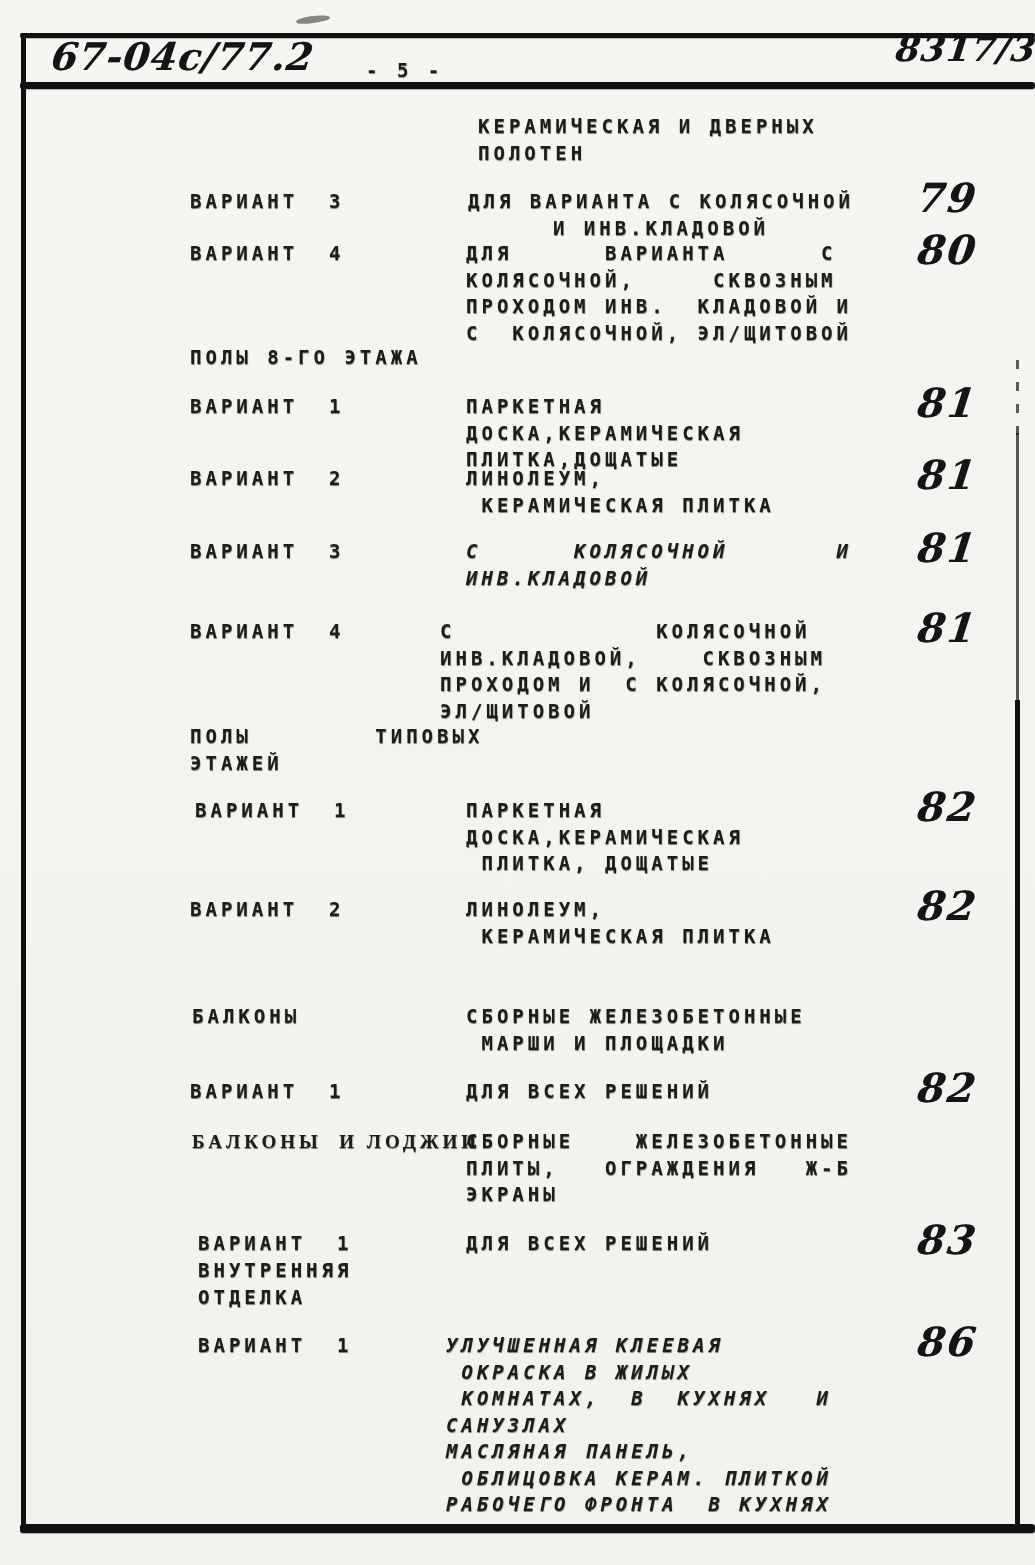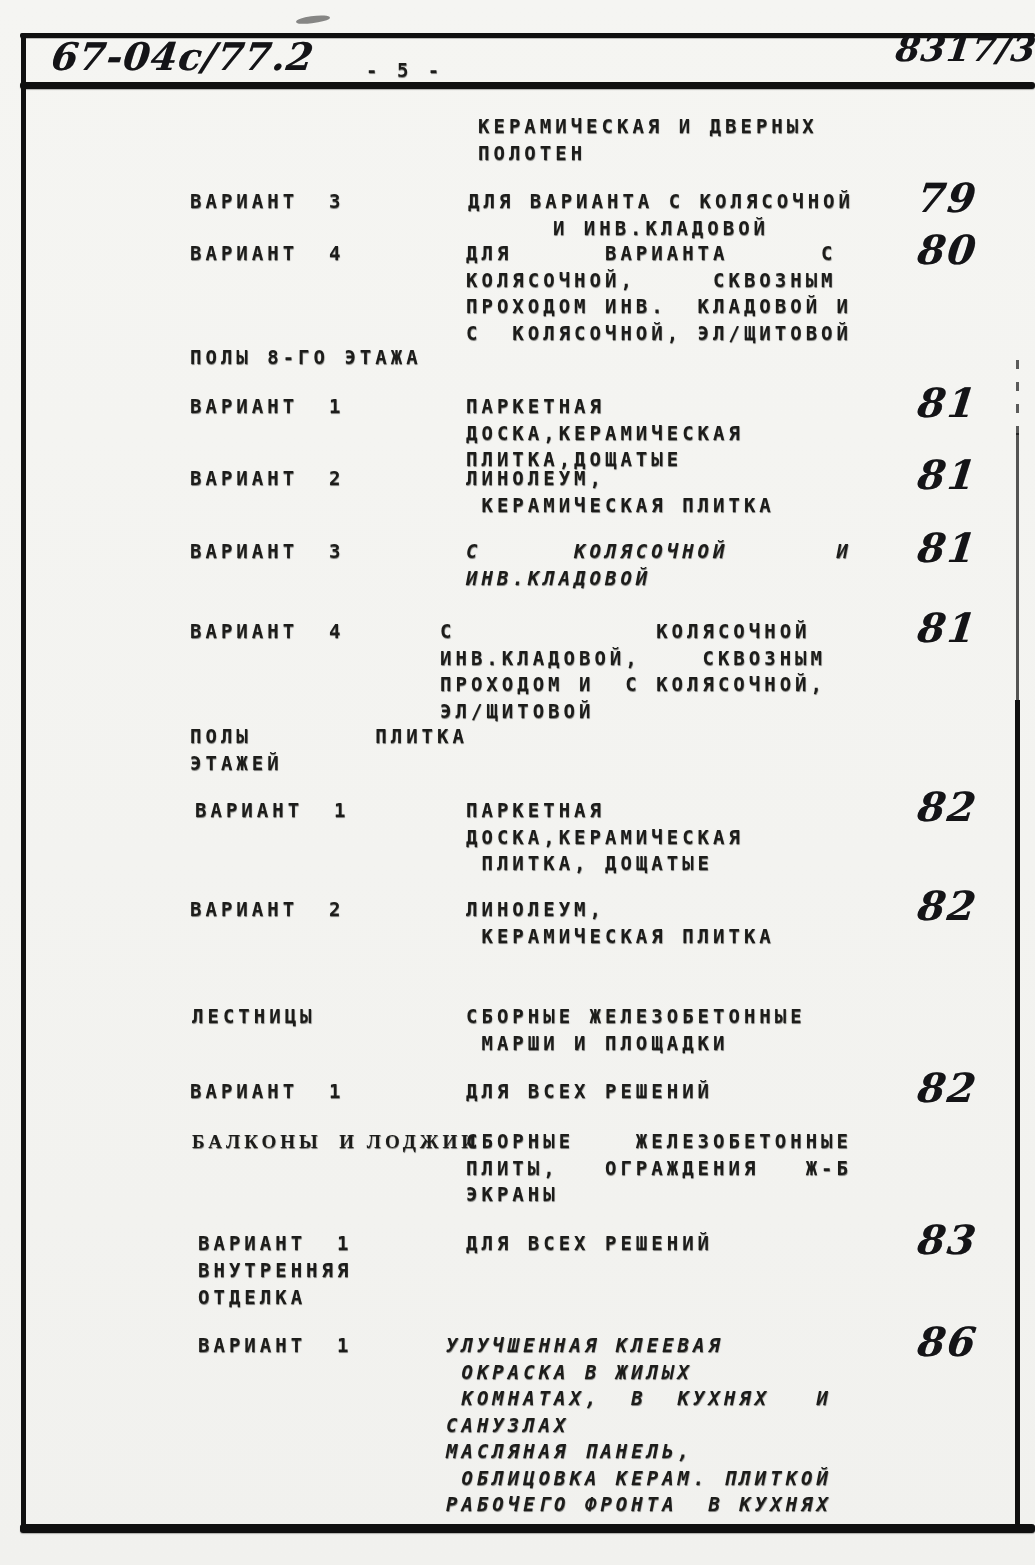--- a/index.html
+++ b/index.html
@@ -131,38 +131,38 @@
       </div>
       <div class="t-row" style="top: 618px;">
         <div class="typed t-label" style="left: 190px;">ВАРИАНТ  4</div>
         <div class="typed t-desc" style="left: 440px;">С             КОЛЯСОЧНОЙ
 ИНВ.КЛАДОВОЙ,    СКВОЗНЫМ
 ПРОХОДОМ И  С КОЛЯСОЧНОЙ,
 ЭЛ/ЩИТОВОЙ</div>
         <div class="hand t-page" style="left: 918px; top: -14px;">81</div>
       </div>
       <div class="t-row" style="top: 723px;">
-        <div class="typed t-label" style="left: 190px;">ПОЛЫ        ПЛИТКА
+        <div class="typed t-label" style="left: 190px;">ПОЛЫ        ТИПОВЫХ
 ЭТАЖЕЙ</div>
       </div>
       <div class="t-row" style="top: 797px;">
         <div class="typed t-label" style="left: 195px;">ВАРИАНТ  1</div>
         <div class="typed t-desc" style="left: 466px;">ПАРКЕТНАЯ
 ДОСКА,КЕРАМИЧЕСКАЯ
  ПЛИТКА, ДОЩАТЫЕ</div>
         <div class="hand t-page" style="left: 918px; top: -14px;">82</div>
       </div>
       <div class="t-row" style="top: 896px;">
         <div class="typed t-label" style="left: 190px;">ВАРИАНТ  2</div>
         <div class="typed t-desc" style="left: 466px;">ЛИНОЛЕУМ,
  КЕРАМИЧЕСКАЯ ПЛИТКА</div>
         <div class="hand t-page" style="left: 918px; top: -14px;">82</div>
       </div>
       <div class="t-row" style="top: 1003px;">
-        <div class="typed t-label" style="left: 192px;">ЛЕСТНИЦЫ</div>
+        <div class="typed t-label" style="left: 192px;">БАЛКОНЫ</div>
         <div class="typed t-desc" style="left: 466px;">СБОРНЫЕ ЖЕЛЕЗОБЕТОННЫЕ
  МАРШИ И ПЛОЩАДКИ</div>
       </div>
       <div class="t-row" style="top: 1078px;">
         <div class="typed t-label" style="left: 190px;">ВАРИАНТ  1</div>
         <div class="typed t-desc" style="left: 466px;">ДЛЯ ВСЕХ РЕШЕНИЙ</div>
         <div class="hand t-page" style="left: 918px; top: -14px;">82</div>
       </div>
       <div class="t-row" style="top: 1128px;">
         <div class="typed t-label" style="left: 192px; font-family: Liberation Serif, serif;">БАЛКОНЫ  И ЛОДЖИИ</div>

